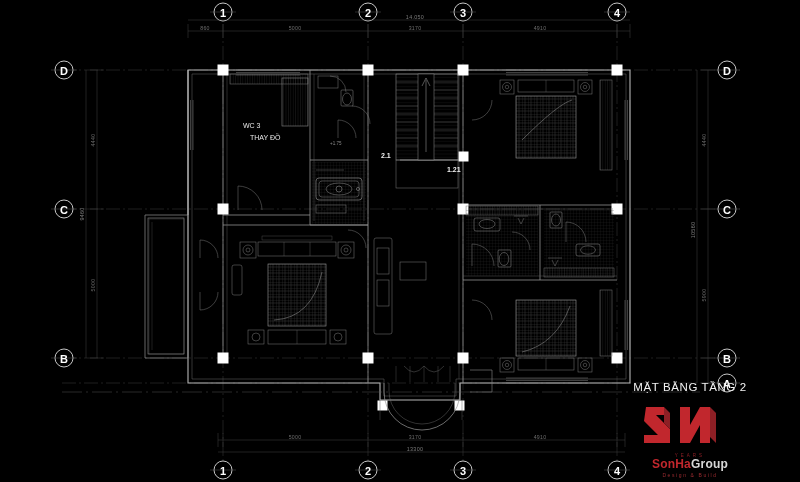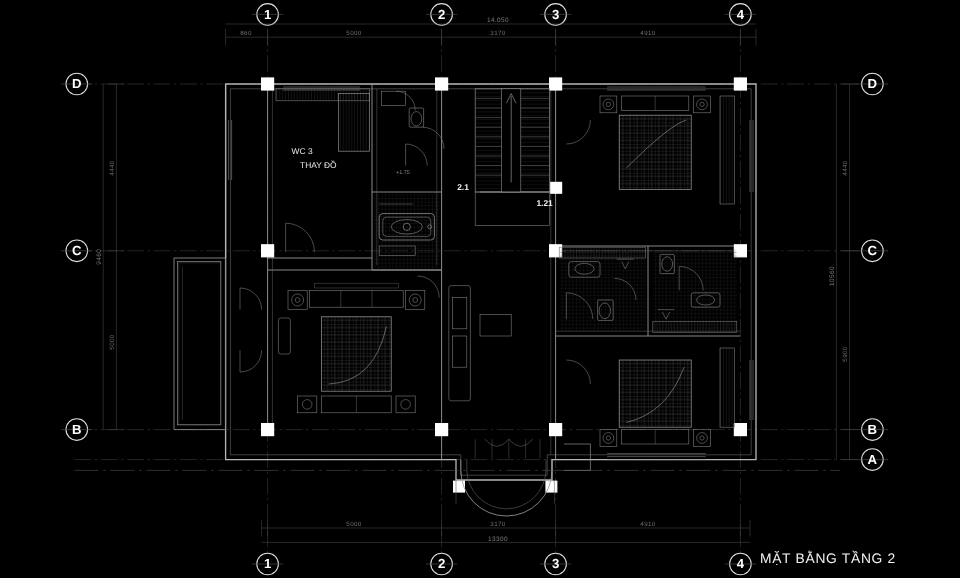--- a/index.html
+++ b/index.html
@@ -549,15 +549,33 @@
       <line x1="62" y1="392" x2="700" y2="392" stroke-dasharray="20 4 2 4"></line>
       <line x1="380" y1="400" x2="380" y2="420"></line>
       <line x1="462" y1="400" x2="462" y2="420"></line>
     </g>
 
   </svg>
 
   <div id="titleblock">
     <div id="plan-title">MẶT BẰNG TẦNG 2</div>
 
+    <div id="logo">
+      <svg viewBox="0 0 120 52" width="120" height="52">
+
+        <g fill="#c1272d">
+          <path d="M16 8 L34 8 L34 16 L26 16 L40 30 L40 44 L14 44 L14 36 L28 36 L14 22 Z"></path>
+          <path d="M50 8 L60 8 L60 26 L70 8 L80 8 L80 44 L70 44 L70 26 L60 44 L50 44 Z"></path>
+        </g>
+        <g fill="#8d1f25">
+          <path d="M34 8 L40 14 L40 30 L34 24 Z"></path>
+          <path d="M80 8 L86 14 L86 44 L80 38 Z"></path>
+        </g>
+      </svg>
+      <div class="logo-years">YEARS</div>
+      <div class="logo-brand">
+        <span class="red">SonHa</span><span>Group</span>
+      </div>
+      <div class="logo-sub">Design &amp; Build</div>
+    </div>
   </div>
 
 </div>
 
 </body></html>

